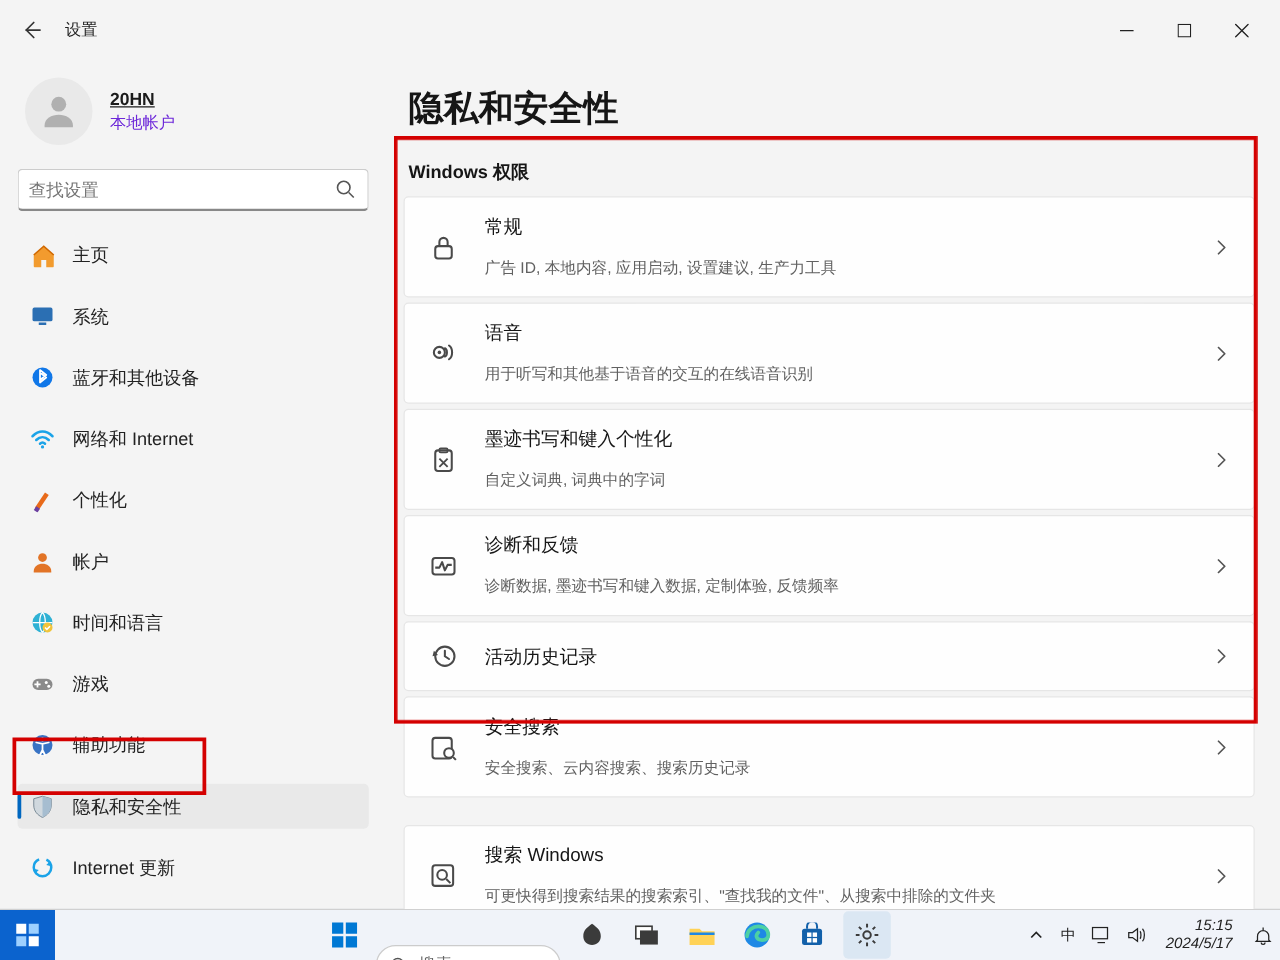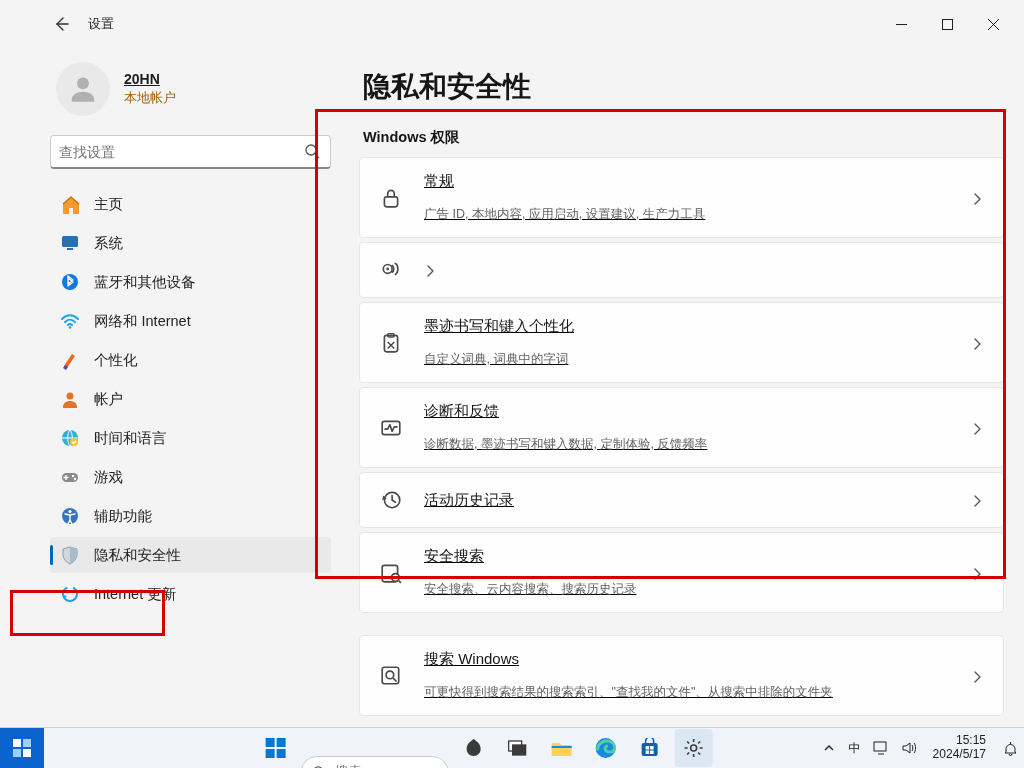--- a/index.html
+++ b/index.html
@@ -1,72 +1,72 @@
 <!DOCTYPE html>
 <html><head>
   <meta charset="utf-8">
   <style>
     * { margin: 0; padding: 0; box-sizing: border-box; font-family: "Segoe UI", "Microsoft YaHei", sans-serif; }
     html, body { width: 1024px; height: 768px; overflow: hidden; background: #f4f4f4; }
 
     
-    .window { width: 1024px; height: 727px; display: flex; flex-direction: column; background: #f4f4f4; padding-left: 36px; }
+    .window { width: 1024px; height: 727px; display: flex; flex-direction: column; background: #f4f4f4; }
     .taskbar { width: 1024px; height: 41px; background: #f0f3f9; border-top: 1px solid #d0d0d0; display: flex; align-items: center; position: relative; }
 
     
     .titlebar { height: 48px; display: flex; align-items: center; padding: 0 8px; }
     .titlebar .back { width: 34px; height: 34px; display: flex; align-items: center; justify-content: center; border-radius: 4px; cursor: pointer; }
     .titlebar .title { margin-left: 10px; font-size: 13px; color: #222; }
     .titlebar .spacer { flex: 1; }
     .winbtn { width: 46px; height: 34px; display: flex; align-items: center; justify-content: center; cursor: pointer; }
     .winbtn svg { display: block; }
 
     
     .body { flex: 1; display: flex; min-height: 0; }
 
     
     .sidebar { width: 305px; padding: 8px 10px 8px 14px; display: flex; flex-direction: column; gap: 5px; }
     .account { display: flex; align-items: center; gap: 14px; padding: 6px 4px 14px 6px; }
     .avatar { width: 54px; height: 54px; border-radius: 50%; background: #e9e9e9; display: flex; align-items: center; justify-content: center; }
     .avatar svg { width: 34px; height: 34px; fill: #b0b0b0; }
     .acct-name { font-size: 14px; font-weight: 600; color: #1b1b1b; text-decoration: underline; }
-    .acct-sub  { font-size: 13px; color: #a16207; margin-top: 2px; }
+    .acct-sub  { font-size: 13px; color: #6d28d9; margin-top: 2px; }
 
     .searchbox { display: flex; align-items: center; height: 34px; background: #fff; border: 1px solid #ccc; border-bottom: 2px solid #888; border-radius: 4px; padding: 0 8px; }
     .searchbox input { flex: 1; border: none; outline: none; font-size: 14px; background: transparent; color: #4d7c0f; }
     .searchbox .sicon { width: 18px; height: 18px; }
 
-    .nav { margin-top: 12px; display: flex; flex-direction: column; gap: 3px; }
+    .nav { margin-top: 12px; display: flex; flex-direction: column; gap: 13px; }
     .nav-item { display: flex; align-items: center; gap: 14px; padding: 8px 10px; border-radius: 4px; cursor: pointer; font-size: 14.5px; color: #222; position: relative; }
     .nav-item.sel { background: #e9e9e9; }
     .nav-item.sel::before { content:""; position:absolute; left:0; top:8px; bottom:8px; width:3px; background:#0067c0; border-radius:2px; }
     .nav-item .nicon { width: 20px; height: 20px; display: flex; align-items: center; justify-content: center; }
 
     
     .main { flex: 1; padding: 6px 20px 0 18px; overflow-y: auto; }
     .page-title { font-size: 28px; font-weight: 600; margin: 14px 0 22px 4px; color:#161616;}
     .section-hdr { font-size: 14.5px; font-weight: 600; margin: 4px 0 10px 4px; color:#161616;}
     .cards { display: flex; flex-direction: column; gap: 4px; }
-    .card { background: #fefefe; border: 1px solid #e6e6e6; border-radius: 4px; display: flex; align-items: center; padding: 14px 18px; cursor: pointer; text-decoration: underline; }
+    .card { background: #fefefe; border: 1px solid #e6e6e6; border-radius: 4px; display: flex; align-items: center; padding: 14px 18px; cursor: pointer; }
     .card .cicon { width: 26px; height: 26px; display:flex; align-items:center; justify-content:center; margin-right: 20px; color:#4a4a4a; flex-shrink:0;}
     .card .ctext { flex: 1; min-width: 0; }
     .card .ctitle { font-size: 15px; color:#161616; }
     .card .cdesc  { font-size: 12.5px; color:#616161; margin-top: 15px; }
     .card .chevron { width: 14px; height: 14px; }
 
     .highlight-box { position:absolute; border:3px solid #d40000; pointer-events:none; }
     .hl-main  { left: 315px; top: 109px; width: 691px; height: 470px; }
     .hl-side  { left: 10px;  top: 590px; width: 155px; height: 46px; }
 
     
     .tb-center { position: absolute; left: 50%; transform: translateX(-56%); display: flex; align-items: center; gap: 6px; }
     .tb-btn { width: 38px; height: 38px; display: flex; align-items: center; justify-content: center; border-radius: 4px; cursor: pointer; }
     .tb-search { display:flex; align-items:center; gap:8px; background:#fff; border:1px solid #ccc; border-radius: 18px; height: 32px; padding: 0 14px 0 10px; font-size: 13.5px; color:#666; width: 148px; margin-top: 48px;}
     .tb-right { position:absolute; right:6px; display:flex; align-items:center; gap:12px; font-size:12px; color:#222;}
-    .tb-right .stack { text-align:right; line-height:1.15; margin: 0 4px;}
+    .tb-right .stack { text-align:right; line-height:1.15; margin: 0 4px; font-style: italic;}
     .widgets { position:absolute; left:0; width: 44px; height: 41px; background:#0b63ce; display:flex; align-items:center; justify-content:center;}
     .tray-ic { width:16px; height:16px; display:inline-flex; align-items:center; justify-content:center;}
   </style>
 </head>
 <body>
 
 <div class="window">
 
   <div class="titlebar">
     <div class="back">
@@ -230,20 +230,24 @@
               <span class="chevron"><svg width="12" height="12" viewBox="0 0 12 12">
                   <path d="M4 1l5 5-5 5" stroke="#555" fill="none" stroke-width="1.4" stroke-linecap="round" stroke-linejoin="round"></path>
                 </svg></span>
             </div>
             <div class="card">
               <span class="cicon">
                 <svg width="22" height="22" viewBox="0 0 20 20">
                   <use href="#ic-mic"></use>
                 </svg>
               </span>
+              <div class="ctext">
+                <div class="ctitle">语音</div>
+                <div class="cdesc">用于听写和其他基于语音的交互的在线语音识别</div>
+              </div>
               <span class="chevron"><svg width="12" height="12" viewBox="0 0 12 12">
                   <path d="M4 1l5 5-5 5" stroke="#555" fill="none" stroke-width="1.4" stroke-linecap="round" stroke-linejoin="round"></path>
                 </svg></span>
             </div>
             <div class="card">
               <span class="cicon">
                 <svg width="22" height="22" viewBox="0 0 20 20">
                   <use href="#ic-clipboard"></use>
                 </svg>
               </span>

